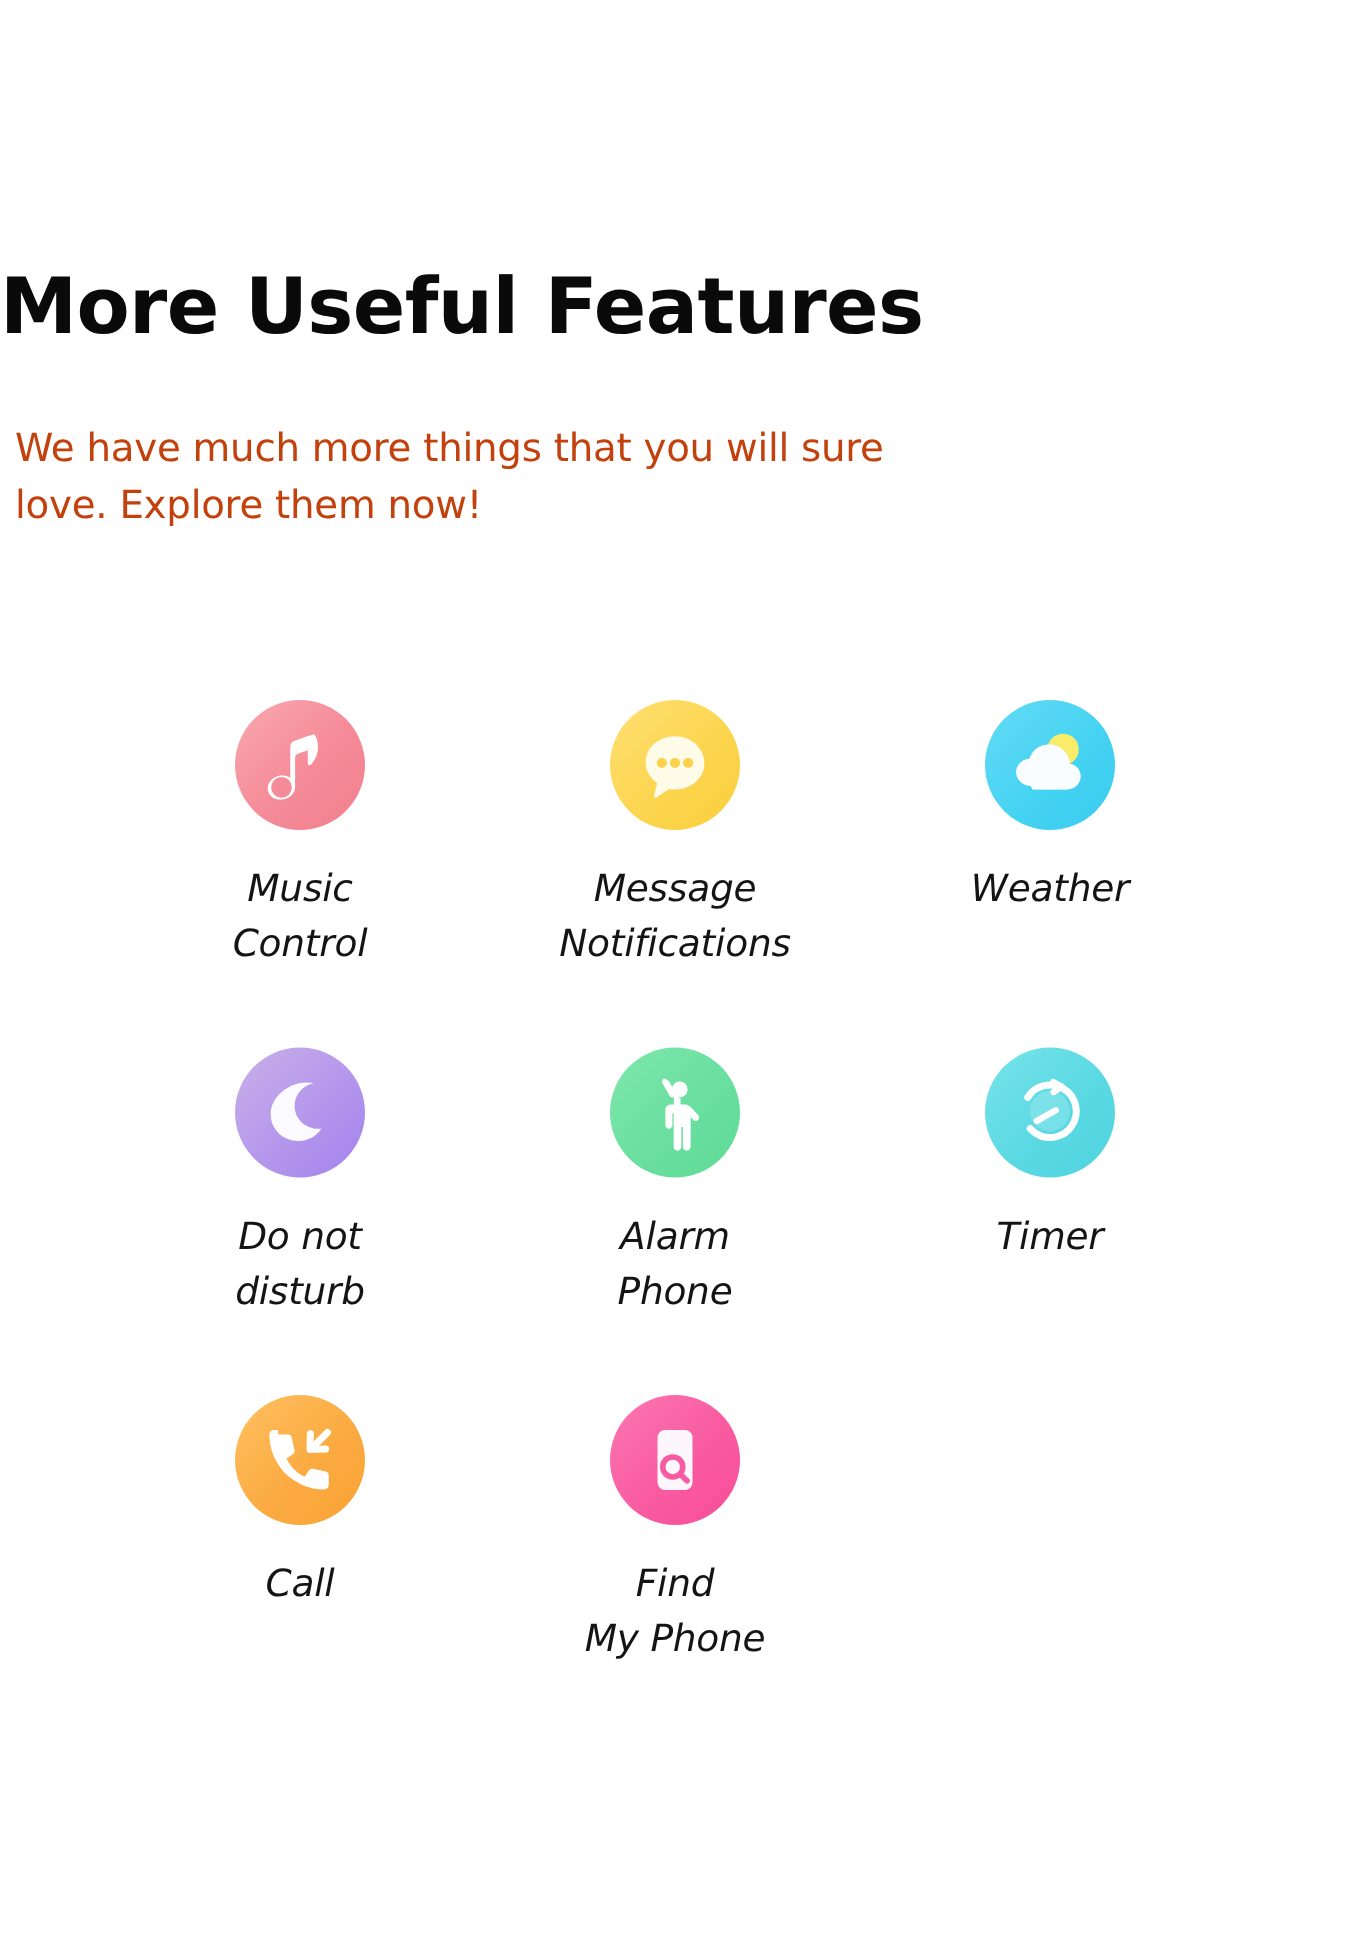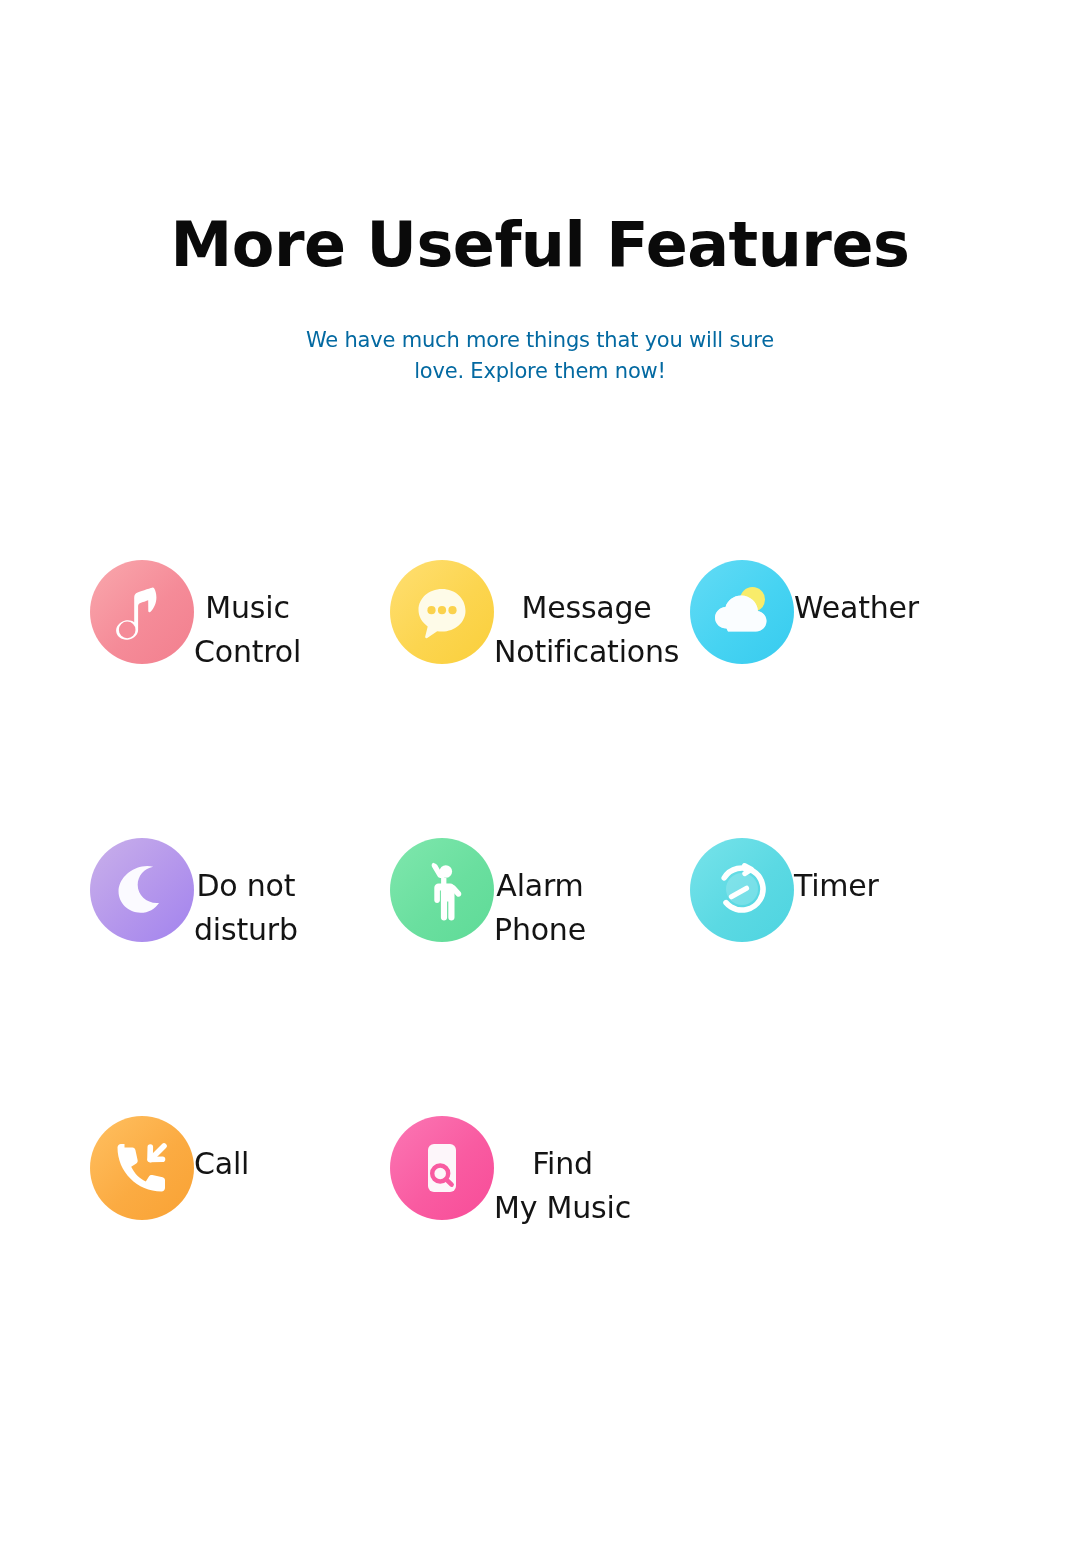--- a/index.html
+++ b/index.html
@@ -18,37 +18,36 @@
   .page {
     position: relative;
     width: 1080px;
     height: 1549px;
     box-sizing: border-box;
   }
 
   
   .header {
     padding-top: 212px;
-    text-align: center;
   }
   .page-title {
     font-family: "DejaVu Sans", "Liberation Sans", sans-serif;
     font-size: 62px;
     font-weight: 700;
     letter-spacing: -0.5px;
     color: #0a0a0a;
     line-height: 1.05;
     margin: 0;
   }
   .page-subtitle {
-    margin: 0;
+    margin: 12px;
     padding-top: 48px;
-    font-size: 21px;
+    font-size: 31px;
     font-weight: 400;
-    color: #0369a1;
+    color: #c2410c;
     line-height: 1.45;
     letter-spacing: -0.2px;
   }
   .page-subtitle .sub-line {
     display: block;
   }
 
   
   .feature-grid {
     position: absolute;
@@ -57,21 +56,23 @@
     width: 900px;
     display: grid;
     grid-template-columns: repeat(3, 1fr);
     grid-auto-rows: 278px;
     justify-items: center;
   }
 
   .feature-cell {
     width: 300px;
     display: flex;
-    flex-direction: row;
+    flex-direction: column;
+    align-items: center;
+    font-style: italic;
   }
 
   .icon-circle {
     width: 104px;
     height: 104px;
     border-radius: 50%;
     position: relative;
     display: flex;
     align-items: center;
     justify-content: center;
@@ -223,19 +224,19 @@
     <div class="feature-cell">
       <div class="icon-circle bg-find">
         <svg viewBox="0 0 104 104" aria-hidden="true">
           <rect x="38" y="28" width="28" height="48" rx="6" ry="6" fill="#fdf6fa"></rect>
           <circle cx="50.2" cy="57.5" r="8" fill="none" stroke="#f85ba1" stroke-width="4.4"></circle>
           <path d="M56.2 63.4 L61.6 68.6" fill="none" stroke="#f85ba1" stroke-width="4.6" stroke-linecap="round"></path>
         </svg>
       </div>
       <div class="feature-label">
         <span class="lbl-line">Find</span>
-        <span class="lbl-line">My Music</span>
+        <span class="lbl-line">My Phone</span>
       </div>
     </div>
 
 
   </div>
 </div>
 
 </body></html>

